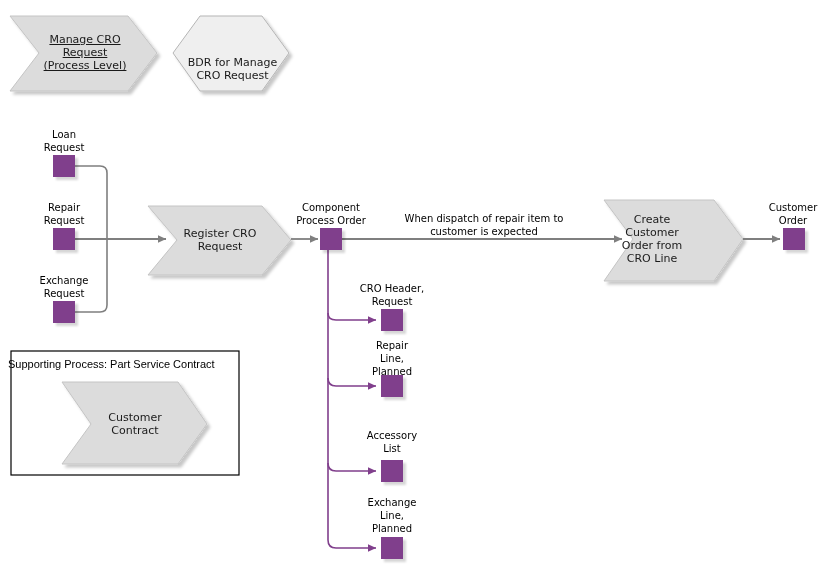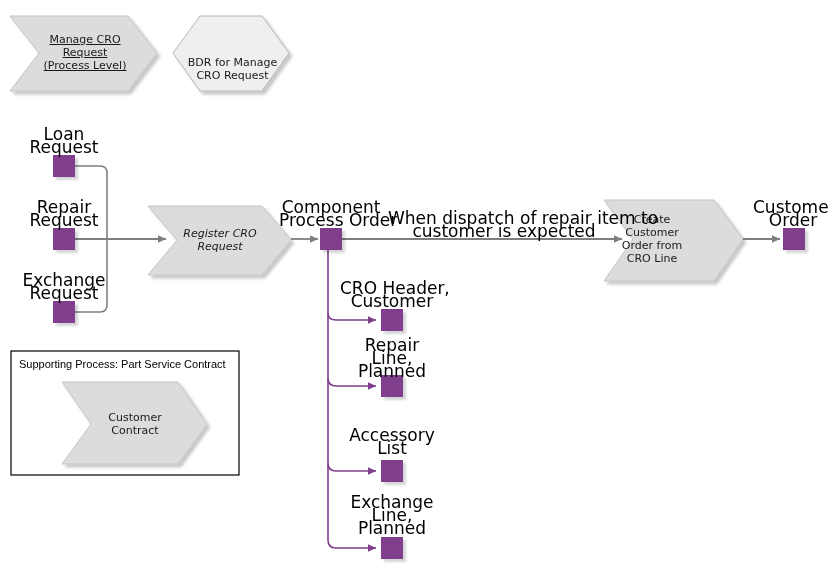--- a/index.html
+++ b/index.html
@@ -7,21 +7,21 @@
     width:830px;height:570px;
     background:#ffffff;
     font-family:"DejaVu Sans", sans-serif;
     overflow:hidden;
     position:relative;
   }
   #canvas{position:absolute;left:0;top:0;width:830px;height:570px;}
   .lbl{
     position:absolute;
     font-family:"DejaVu Sans", sans-serif;
-    font-size:17px;
+    font-size:10px;
     line-height:13px;
     color:#000000;
     text-align:center;
     white-space:pre;
     letter-spacing:0px;
   }
   .shape-text{
     position:absolute;
     font-family:"DejaVu Sans", sans-serif;
     font-size:11px;
@@ -128,56 +128,56 @@
 <div class="sq-sh" style="left:786px;top:231px;"></div>
 <div class="sq" style="left:783px;top:228px;"></div>
 
 <div class="shape-text" style="left:20px;top:33px;width:130px;text-decoration:underline;">Manage CRO
 Request
 (Process Level)</div>
 
 <div class="shape-text" style="left:175px;top:56px;width:115px;">BDR for Manage
 CRO Request</div>
 
-<div class="shape-text" style="left:160px;top:227px;width:120px;font-style:italic;">Register CRO
+<div class="shape-text" style="left:160px;top:227px;width:120px;">Register CRO
 Request</div>
 
 <div class="shape-text" style="left:592px;top:213px;width:120px;">Create
 Customer
 Order from
 CRO Line</div>
 
 <div class="shape-text" style="left:75px;top:411px;width:120px;">Customer
 Contract</div>
 
-<div class="group-title" style="left:19px;top:358px;">Supporting Process: Part Service Contract</div>
+<div class="group-title" style="left:8px;top:358px;">Supporting Process: Part Service Contract</div>
 
 <div class="lbl" style="left:24px;top:128px;width:80px;">Loan
 Request</div>
 
 <div class="lbl" style="left:24px;top:201px;width:80px;">Repair
 Request</div>
 
 <div class="lbl" style="left:19px;top:274px;width:90px;">Exchange
 Request</div>
 
 <div class="lbl" style="left:279px;top:201px;width:104px;">Component
 Process Order</div>
 
 <div class="lbl" style="left:340px;top:282px;width:104px;">CRO Header,
-Customer</div>
+Request</div>
 
 <div class="lbl" style="left:352px;top:339px;width:80px;">Repair
 Line,
 Planned</div>
 
 <div class="lbl" style="left:349px;top:429px;width:86px;">Accessory
 List</div>
 
 <div class="lbl" style="left:349px;top:496px;width:86px;">Exchange
 Line,
 Planned</div>
 
 <div class="lbl" style="left:753px;top:201px;width:80px;">Customer
 Order</div>
 
-<div class="lbl" style="left:388px;top:212px;width:232px;">When dispatch of repair item to
+<div class="lbl" style="left:368px;top:212px;width:232px;">When dispatch of repair item to
 customer is expected</div>
 
 </body></html>

